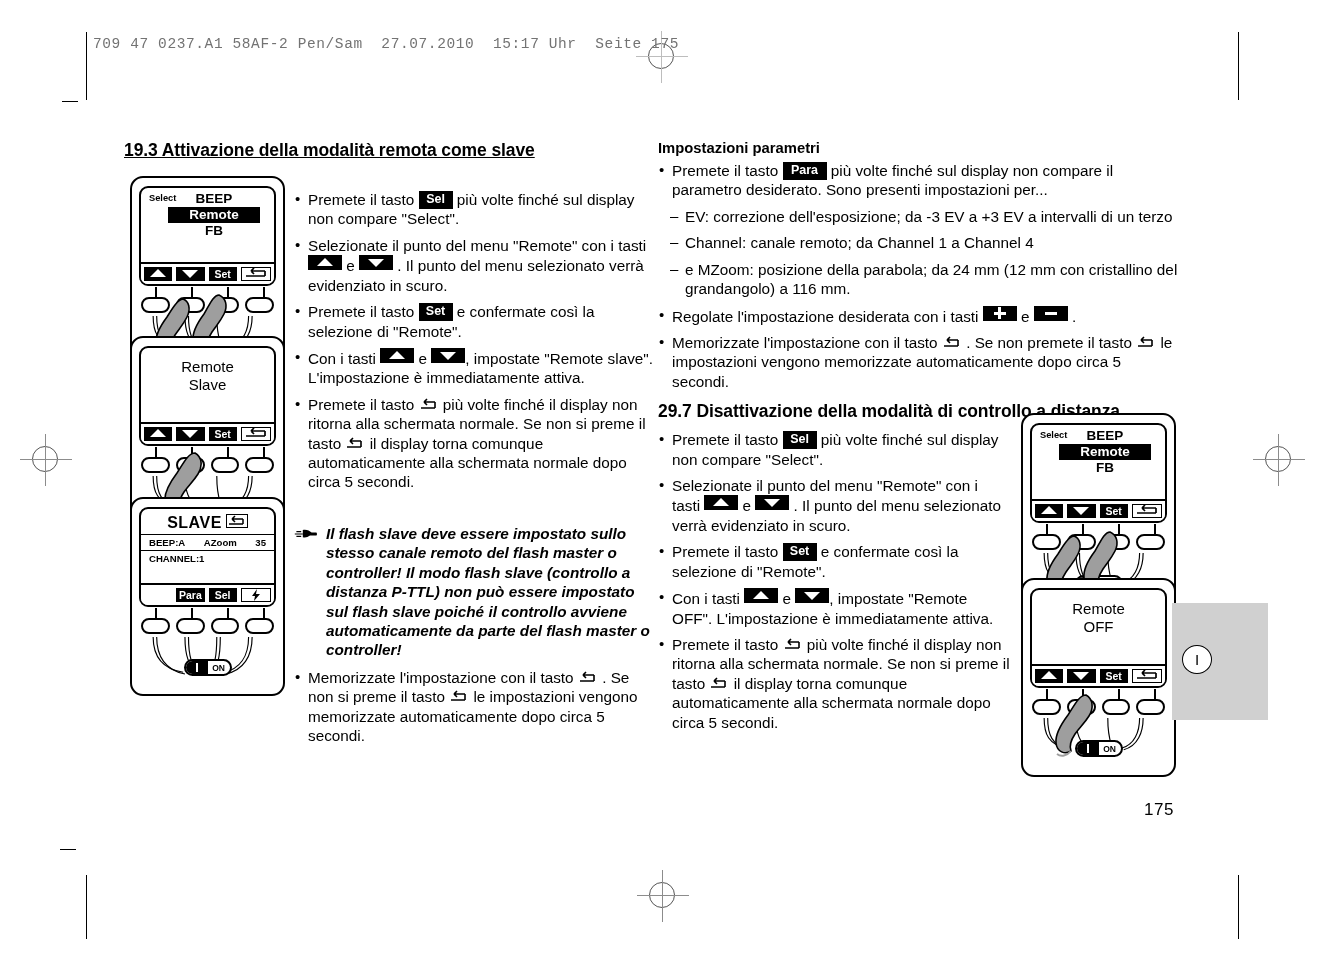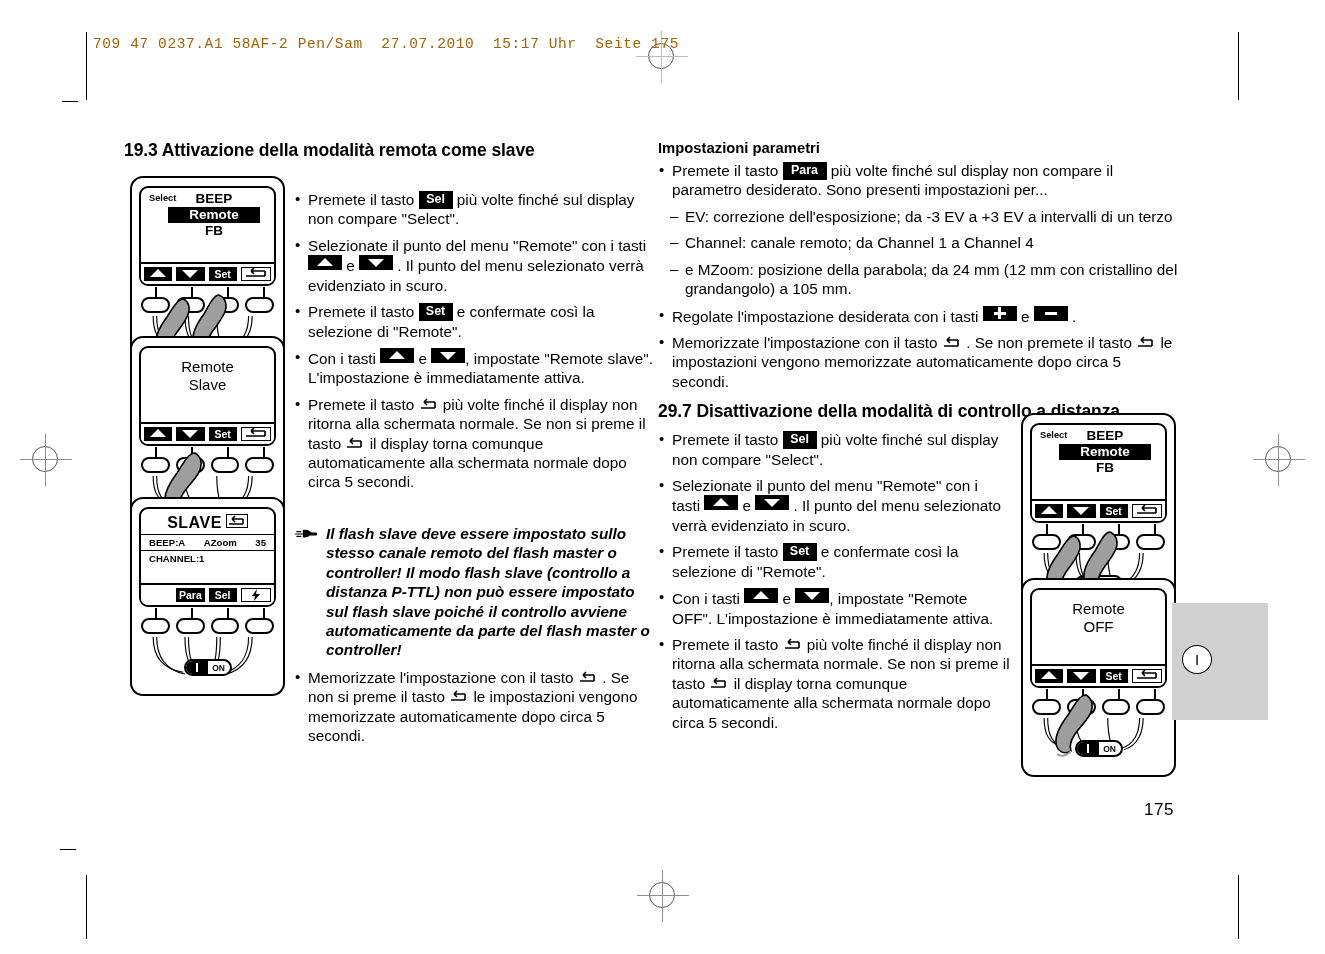--- a/index.html
+++ b/index.html
@@ -24,26 +24,26 @@
     content:""; position:absolute; background:#bdbdbd;
   }
   .reg::before { left:50%; top:-13px; width:1px; height:52px; margin-left:-0.5px; }
   .reg::after  { top:50%; left:-13px; height:1px; width:52px; margin-top:-0.5px; }
   .reg.dark::before, .reg.dark::after { background:#8c8c8c; }
 
   
   .file-header {
     position:absolute; left:93px; top:36px;
     font-family:"Liberation Mono", monospace;
-    font-size:14.5px; letter-spacing:0.6px; color:#a16207;
+    font-size:14.5px; letter-spacing:0.6px; color:#737373;
     white-space:pre;
   }
 
   
-  .col-left  { position:absolute; left:124px; top:140px; width:540px; }
+  .col-left  { position:absolute; left:124px; top:140px; width:540px;text-decoration:underline; }
   .col-right { position:absolute; left:658px; top:140px; width:520px; }
 
   h2.sec {
     font-size:17.5px; font-weight:bold; margin:0 0 14px 0;
     letter-spacing:-0.1px;
   }
   h3.sub {
     font-size:14.8px; font-weight:bold; margin:0 0 5px 0;
   }
 
@@ -429,21 +429,21 @@
 </div>
 
 <div class="col-right">
   <h3 class="sub">Impostazioni parametri</h3>
   <ul class="b txt" id="right-b1">
       <li> Premete il tasto <span class="key wide">Para</span> più volte finché sul display non compare il parametro desiderato. Sono presenti impostazioni per...</li>
     </ul>
   <ul class="b txt" id="right-dash">
       <li class="dash">EV: correzione dell'esposizione; da -3 EV a +3 EV a intervalli di un terzo</li>
       <li class="dash">Channel: canale remoto; da Channel 1 a Channel 4</li>
-      <li class="dash">e MZoom: posizione della parabola; da 24 mm (12 mm con cristallino del grandangolo) a 105 mm.</li>
+      <li class="dash">e MZoom: posizione della parabola; da 24 mm (12 mm con cristallino del grandangolo) a 116 mm.</li>
     </ul>
   <ul class="b txt" id="right-b2">
       <li>Regolate l'impostazione desiderata con i tasti <span class="pmkey plus"><i class="bar h"></i><i class="bar v"></i></span> e <span class="pmkey minus"><i class="bar h"></i></span> .</li>
       <li>Memorizzate l'impostazione con il tasto <span class="ret"><svg width="20" height="14" viewBox="0 0 20 14">
             <path d="M2 10 L16 10 M16 10 L16 4 M16 4 L5 4 M5 4 L8 1 M5 4 L8 7" stroke="#000" stroke-width="1.6" fill="none"></path>
           </svg></span> . Se non premete il tasto <span class="ret"><svg width="20" height="14" viewBox="0 0 20 14">
             <path d="M2 10 L16 10 M16 10 L16 4 M16 4 L5 4 M5 4 L8 1 M5 4 L8 7" stroke="#000" stroke-width="1.6" fill="none"></path>
           </svg></span> le impostazioni vengono memorizzate automaticamente dopo circa 5 secondi.</li>
     </ul>
   <h2 class="sec" style="margin-top:10px; margin-bottom:8px;">29.7 Disattivazione della modalità di controllo a distanza</h2>

